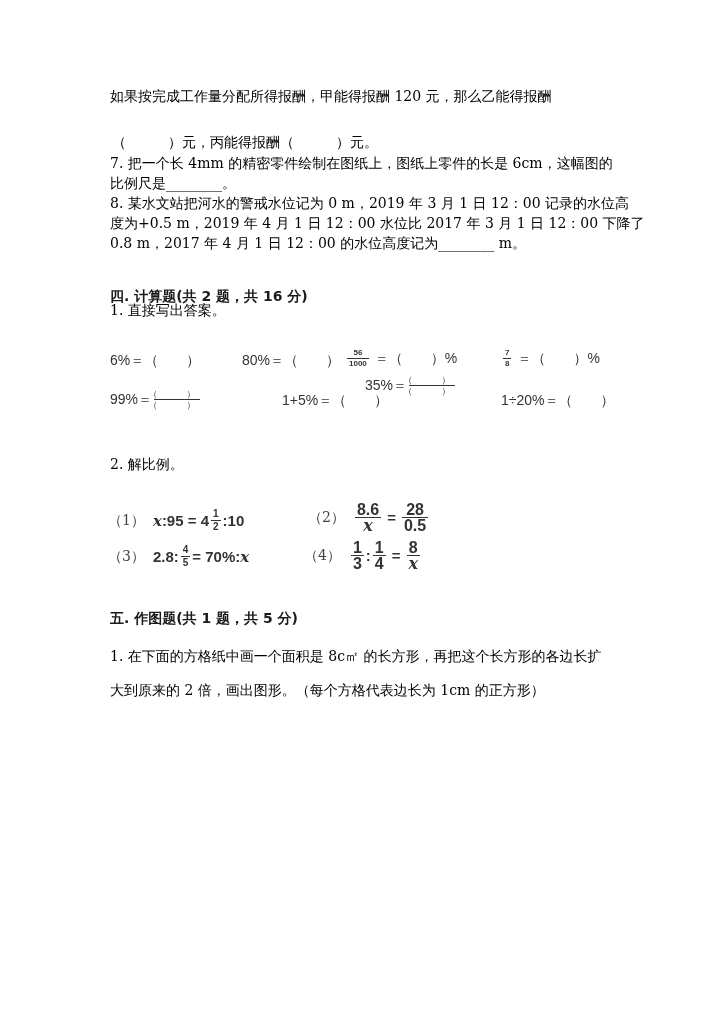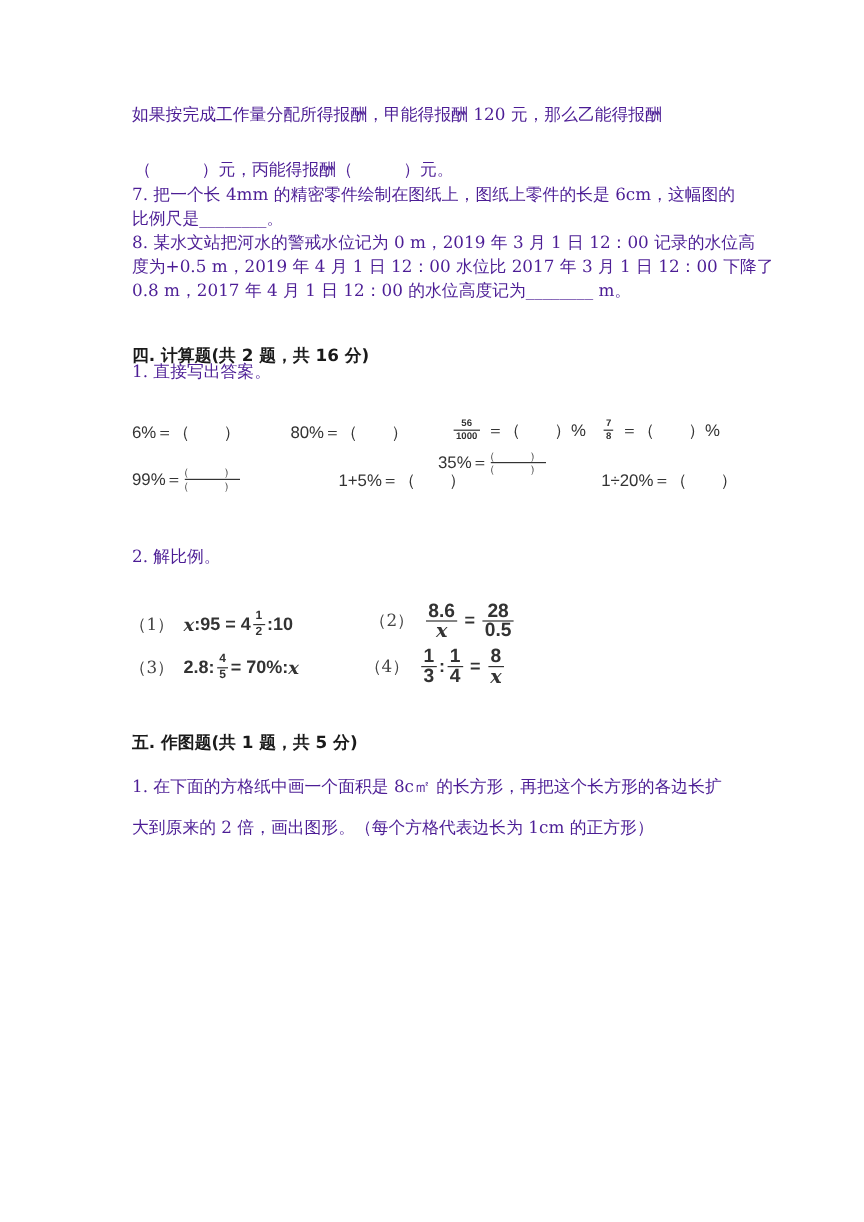--- a/index.html
+++ b/index.html
@@ -1,19 +1,19 @@
 <!DOCTYPE html>
 <html><head>
 <meta charset="utf-8">
 <style>
   html, body { margin: 0; padding: 0; background: #ffffff; }
   body { width: 720px; height: 1018px; position: relative; overflow: hidden;
          font-family: "DejaVu Serif", "Liberation Serif", serif; color: #222; }
   .abs { position: absolute; white-space: nowrap; }
-  .txt { font-size: 14px; line-height: 20px; color: #4c1d95; }
+  .txt { font-size: 14px; line-height: 20px; color: #000000; }
   .head { font-family: "DejaVu Sans", "Liberation Sans", sans-serif; font-weight: bold; font-size: 14px; color: #1a1a1a; }
   .calc { font-family: "Liberation Sans", "DejaVu Sans", sans-serif; font-size: 14px; color: #333; display:flex; align-items:center; }
   .frac { display: inline-flex; flex-direction: column; align-items: center; vertical-align: middle; margin: 0 2px; }
   .frac .num, .frac .den { font-size: 8px; line-height: 10px; font-weight: bold; padding: 0 2px; }
   .frac .bar { border-top: 1px solid #333; width: 100%; }
   .frac.paren .num, .frac.paren .den { font-size: 9px; font-weight: normal; letter-spacing: 10px; }
   .frac.paren { width: 46px; }
   .prop { font-family: "Liberation Sans", "DejaVu Sans", sans-serif; font-size: 15px; color: #333; display:flex; align-items:center; }
   .prop .lbl { font-family: "DejaVu Serif", serif; font-size: 14px; margin-right: 8px; color:#444; }
   .prop .m { font-weight: bold; }
@@ -36,21 +36,21 @@
 
 <div class="abs head" style="left:110px; top:266px;margin-top:22px;">四. 计算题(共 2 题，共 16 分)</div>
 <div class="abs txt" style="left:110px; top:300px;">1. 直接写出答案。</div>
 
 <div class="abs calc" style="left:110px; top:352px;">
   <span>6%＝（　　）</span>
 </div>
 <div class="abs calc" style="left:242px; top:352px;">
   <span>80%＝（　　）</span>
 </div>
-<div class="abs calc" style="left:376px; top:348px;">
+<div class="abs calc" style="left:345px; top:348px;">
   <span class="frac">
     <span class="num">56</span>
     <span class="bar"></span>
     <span class="den">1000</span>
   </span>
   <span style="margin-left:4px;">＝（　　）%</span>
 </div>
 <div class="abs calc" style="left:501px; top:348px;">
   <span class="frac">
     <span class="num">7</span>

